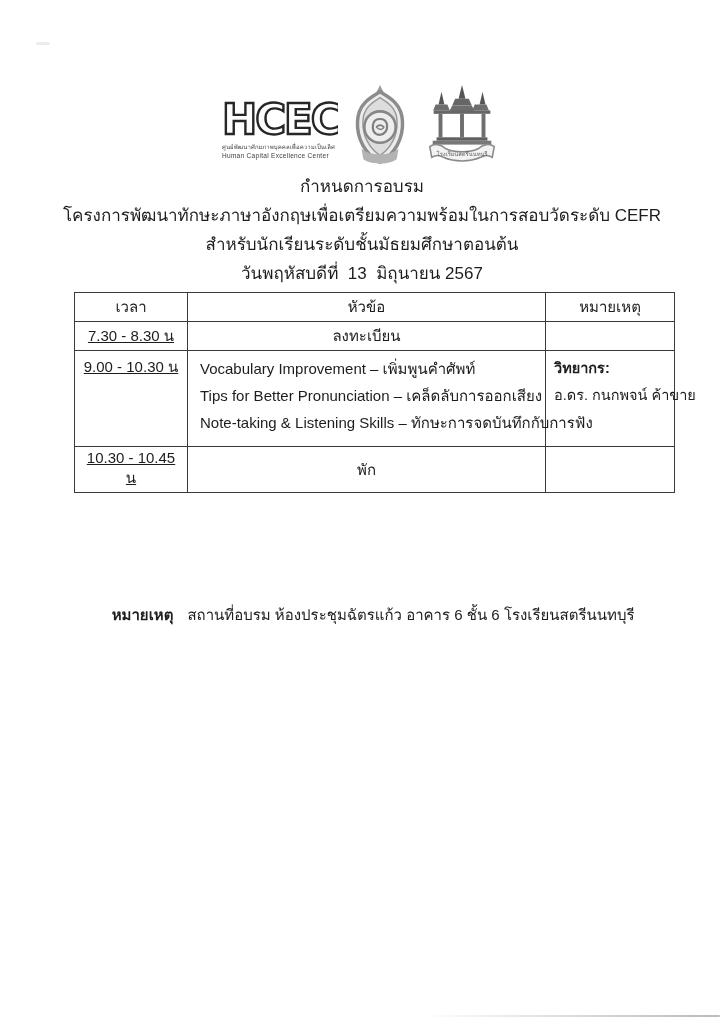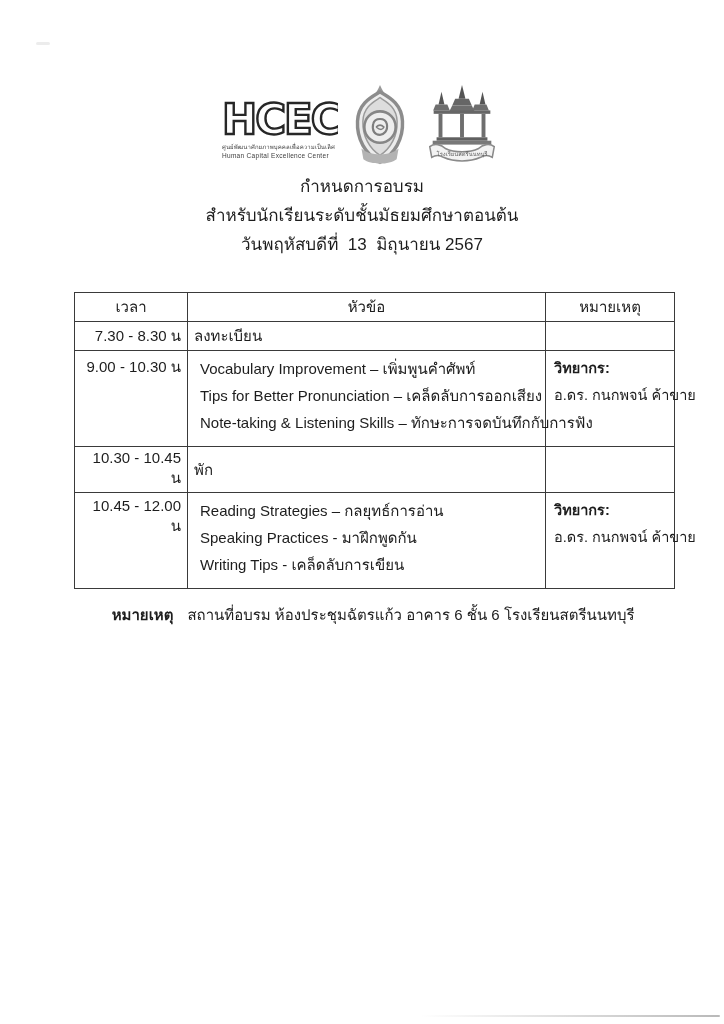--- a/index.html
+++ b/index.html
@@ -37,23 +37,23 @@
     position:absolute; left:74px; top:292px; width:600px;
     border-collapse:collapse; table-layout:fixed;
   }
   .schedule th, .schedule td {
     border:1.5px solid #3a3a3a;
     font-size:15px; font-weight:400; color:#1d1d1d;
     padding:2px 6px;
     vertical-align:middle;
   }
   .schedule th { height:29px; text-align:center; font-weight:500; }
-  .schedule td.time   { text-align:right; }
+  .schedule td.time   { text-align:center;text-decoration:underline; }
   .schedule tr.simple td { height:26px; }
-  .schedule tr.simple td.topic { text-align:left; }
+  .schedule tr.simple td.topic { text-align:center; }
   .schedule tr.tall td { vertical-align:top; padding-top:4px; padding-bottom:10px; }
   .schedule tr.tall td.topic { text-align:left; padding-left:12px; }
   .topic-line, .remark-line { line-height:27px; white-space:nowrap; }
   .remark-label { font-weight:700; line-height:27px; }
   .schedule td.remark { padding-left:8px; font-size:14.5px; }
 
   
   .note-row {
     position:absolute; top:586px; left:95px;
     font-size:15px; color:#1d1d1d; white-space:pre-wrap;text-align:center;
@@ -112,20 +112,21 @@
       <rect x="60" y="29.5" width="4" height="24" fill="#6e6e6e"></rect>
       <rect x="14" y="53.5" width="52" height="3.5" fill="#606060"></rect>
       <rect x="10" y="57" width="60" height="4" fill="#787878"></rect>
       <path d="M7 63 C12 59 19 61 23 65 C32 69.5 48 69.5 57 65 C61 61 68 59 73 63 L71 74 C67 71.5 63 71.5 59 74 C48 79 32 79 21 74 C17 71.5 13 71.5 9 74 Z" fill="#f3f3f3" stroke="#8a8a8a" stroke-width="1.6"></path>
       <text x="40" y="72.5" text-anchor="middle" font-size="6" fill="#5a5a5a" font-family="DejaVu Sans, sans-serif">โรงเรียนสตรีนนทบุรี</text>
     </svg>
   </div>
 
   <div class="title-block">
     <div class="title-line">กำหนดการอบรม</div>
+    <div class="title-line">โครงการพัฒนาทักษะภาษาอังกฤษเพื่อเตรียมความพร้อมในการสอบวัดระดับ CEFR</div>
     <div class="title-line">สำหรับนักเรียนระดับชั้นมัธยมศึกษาตอนต้น</div>
     <div class="title-line">วันพฤหัสบดีที่  13  มิถุนายน 2567</div>
   </div>
 
   <table class="schedule">
     <colgroup>
       <col style="width:113px">
       <col style="width:358px">
       <col style="width:129px">
     </colgroup>
@@ -152,32 +153,20 @@
         <td class="remark">
           <div class="remark-label">วิทยากร:</div>
           <div class="remark-line">อ.ดร. กนกพจน์ ค้าขาย</div>
         </td>
       </tr>
       <tr class="simple">
         <td class="time">10.30 - 10.45 น</td>
         <td class="topic">พัก</td>
         <td class="remark"></td>
       </tr>
-      <tr class="tall">
-        <td class="time">10.45 - 12.00 น</td>
-        <td class="topic">
-          <div class="topic-line">Reading Strategies – กลยุทธ์การอ่าน</div>
-          <div class="topic-line">Speaking Practices - มาฝึกพูดกัน</div>
-          <div class="topic-line">Writing Tips - เคล็ดลับการเขียน</div>
-        </td>
-        <td class="remark">
-          <div class="remark-label">วิทยากร:</div>
-          <div class="remark-line">อ.ดร. กนกพจน์ ค้าขาย</div>
-        </td>
-      </tr>
     </tbody>
   </table>
 
   <div class="note-row">
     <span class="note-label">หมายเหตุ</span><span>สถานที่อบรม ห้องประชุมฉัตรแก้ว อาคาร 6 ชั้น 6 โรงเรียนสตรีนนทบุรี</span>
   </div>
 
   <div class="scan-dot"></div>
   <div class="scan-smudge-bottom"></div>
 

